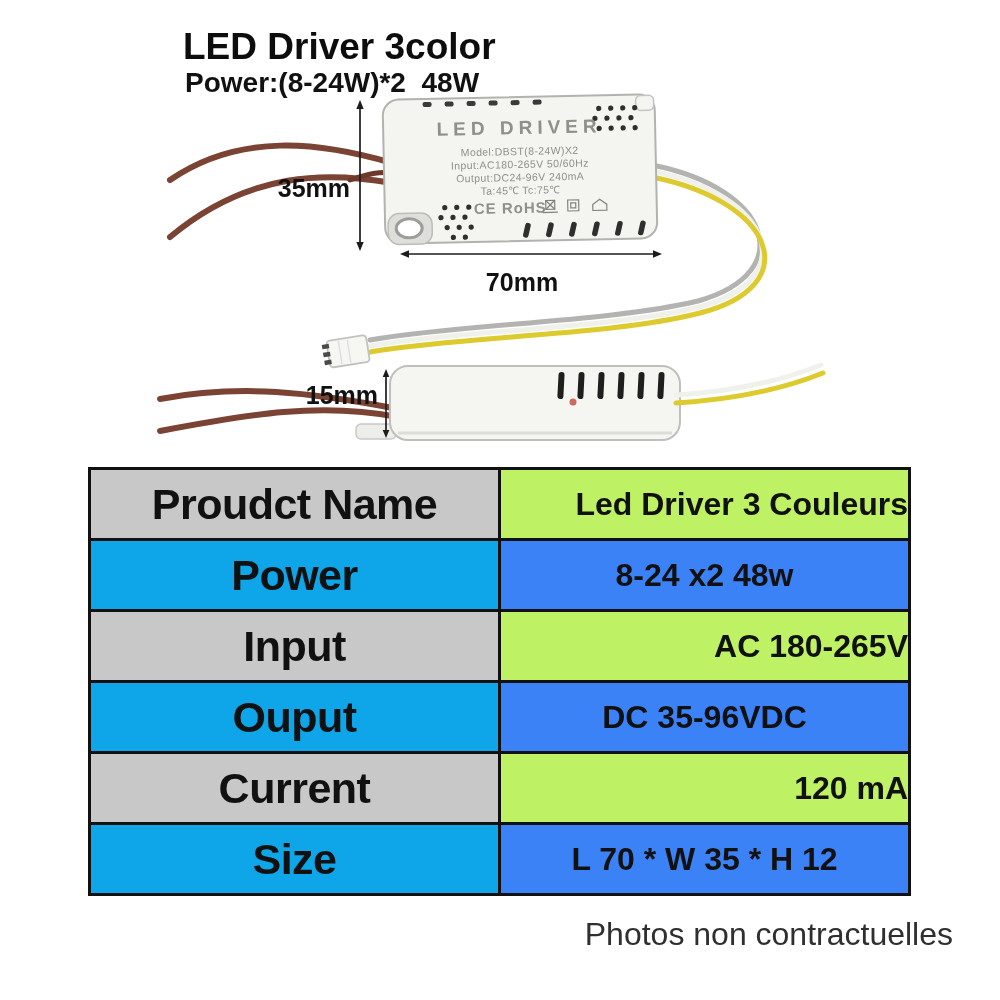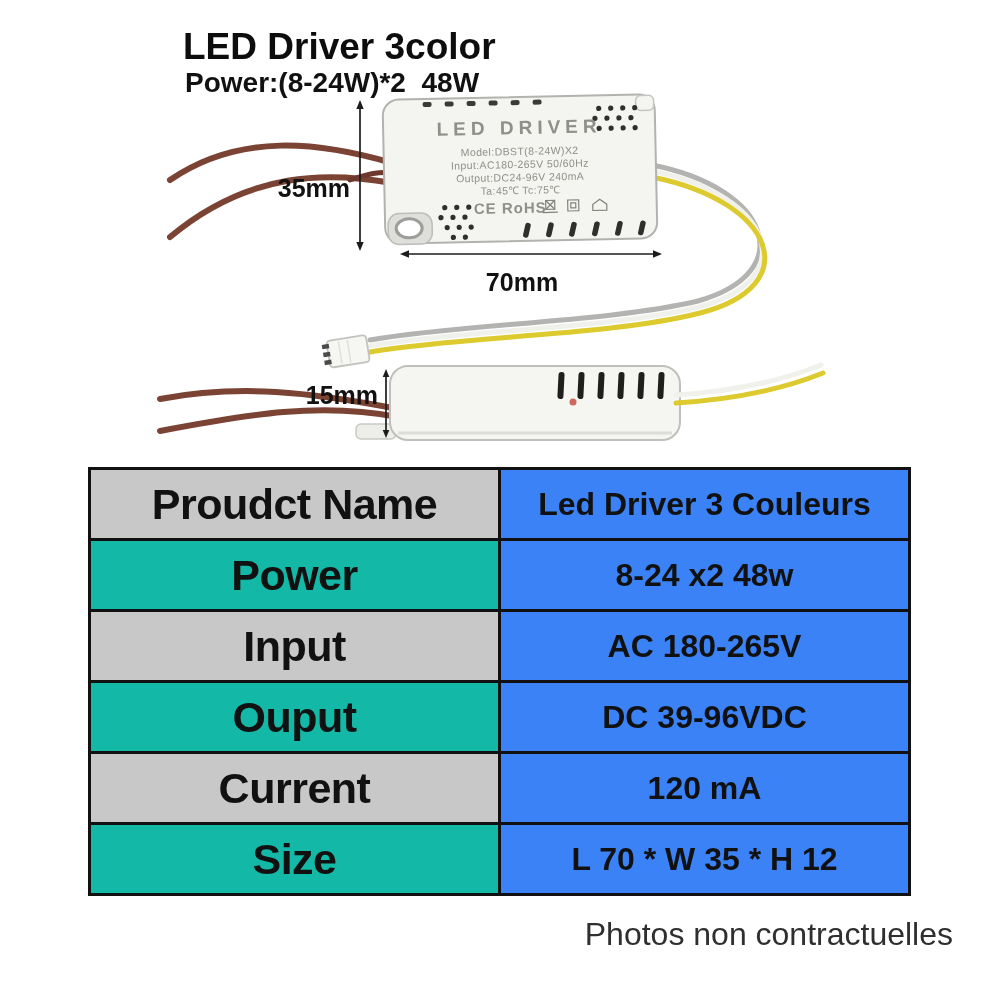--- a/index.html
+++ b/index.html
@@ -4,24 +4,24 @@
 <style>
   html,body{margin:0;padding:0;background:#fff;}
   .canvas{position:relative;width:1000px;height:1000px;background:#ffffff;
           font-family:"Liberation Sans",sans-serif;overflow:hidden;color:#111;padding-left:45px;}
   .title{position:absolute;left:183px;top:26px;font-size:37px;font-weight:bold;color:#0d0d0d;}
   .subtitle{position:absolute;left:185px;top:67px;font-size:28px;font-weight:bold;color:#111;white-space:pre;}
   .photo-svg{position:absolute;left:0;top:0;width:1000px;height:465px;}
   .spec-table-wrap{position:absolute;left:88px;top:467px;width:823px;height:429px;}
   table.spec{width:100%;height:100%;border-collapse:collapse;table-layout:fixed;}
   table.spec td{border:3px solid #111;text-align:center;vertical-align:middle;padding:0;}
-  td.lbl{width:50%;font-size:43px;font-weight:bold;letter-spacing:-0.5px;background:#14b8a6;}
+  td.lbl{width:50%;font-size:43px;font-weight:bold;letter-spacing:-0.5px;background:#0ea5e9;}
   td.val{width:50%;font-size:32px;font-weight:bold;background:#3b82f6;}
   tr.hl td.lbl{background:#c8c8c8;}
-  tr.hl td.val{background:#3b82f6;}
+  tr.hl td.val{background:#bef264;text-align:right;}
   .footer-note{position:absolute;right:92px;top:916px;font-size:32px;color:#2f2f2f;}
   .dim-text{font-size:25px;font-weight:bold;fill:#111;}
   .dim-line{stroke:#1c1c1c;stroke-width:1.7;}
   .dim-arrow{fill:#1c1c1c;}
   .devtext{fill:#90908a;}
 </style>
 </head>
 <body>
 
 <div class="canvas">
@@ -180,21 +180,21 @@
       <tr>
         <td class="lbl">Power</td>
         <td class="val">8-24 x2 48w</td>
       </tr>
       <tr class="hl">
         <td class="lbl">Input</td>
         <td class="val">AC 180-265V</td>
       </tr>
       <tr>
         <td class="lbl">Ouput</td>
-        <td class="val">DC 39-96VDC</td>
+        <td class="val">DC 35-96VDC</td>
       </tr>
       <tr class="hl">
         <td class="lbl">Current</td>
         <td class="val">120 mA</td>
       </tr>
       <tr>
         <td class="lbl">Size</td>
         <td class="val">L 70 * W 35 * H 12</td>
       </tr>
     </tbody>

